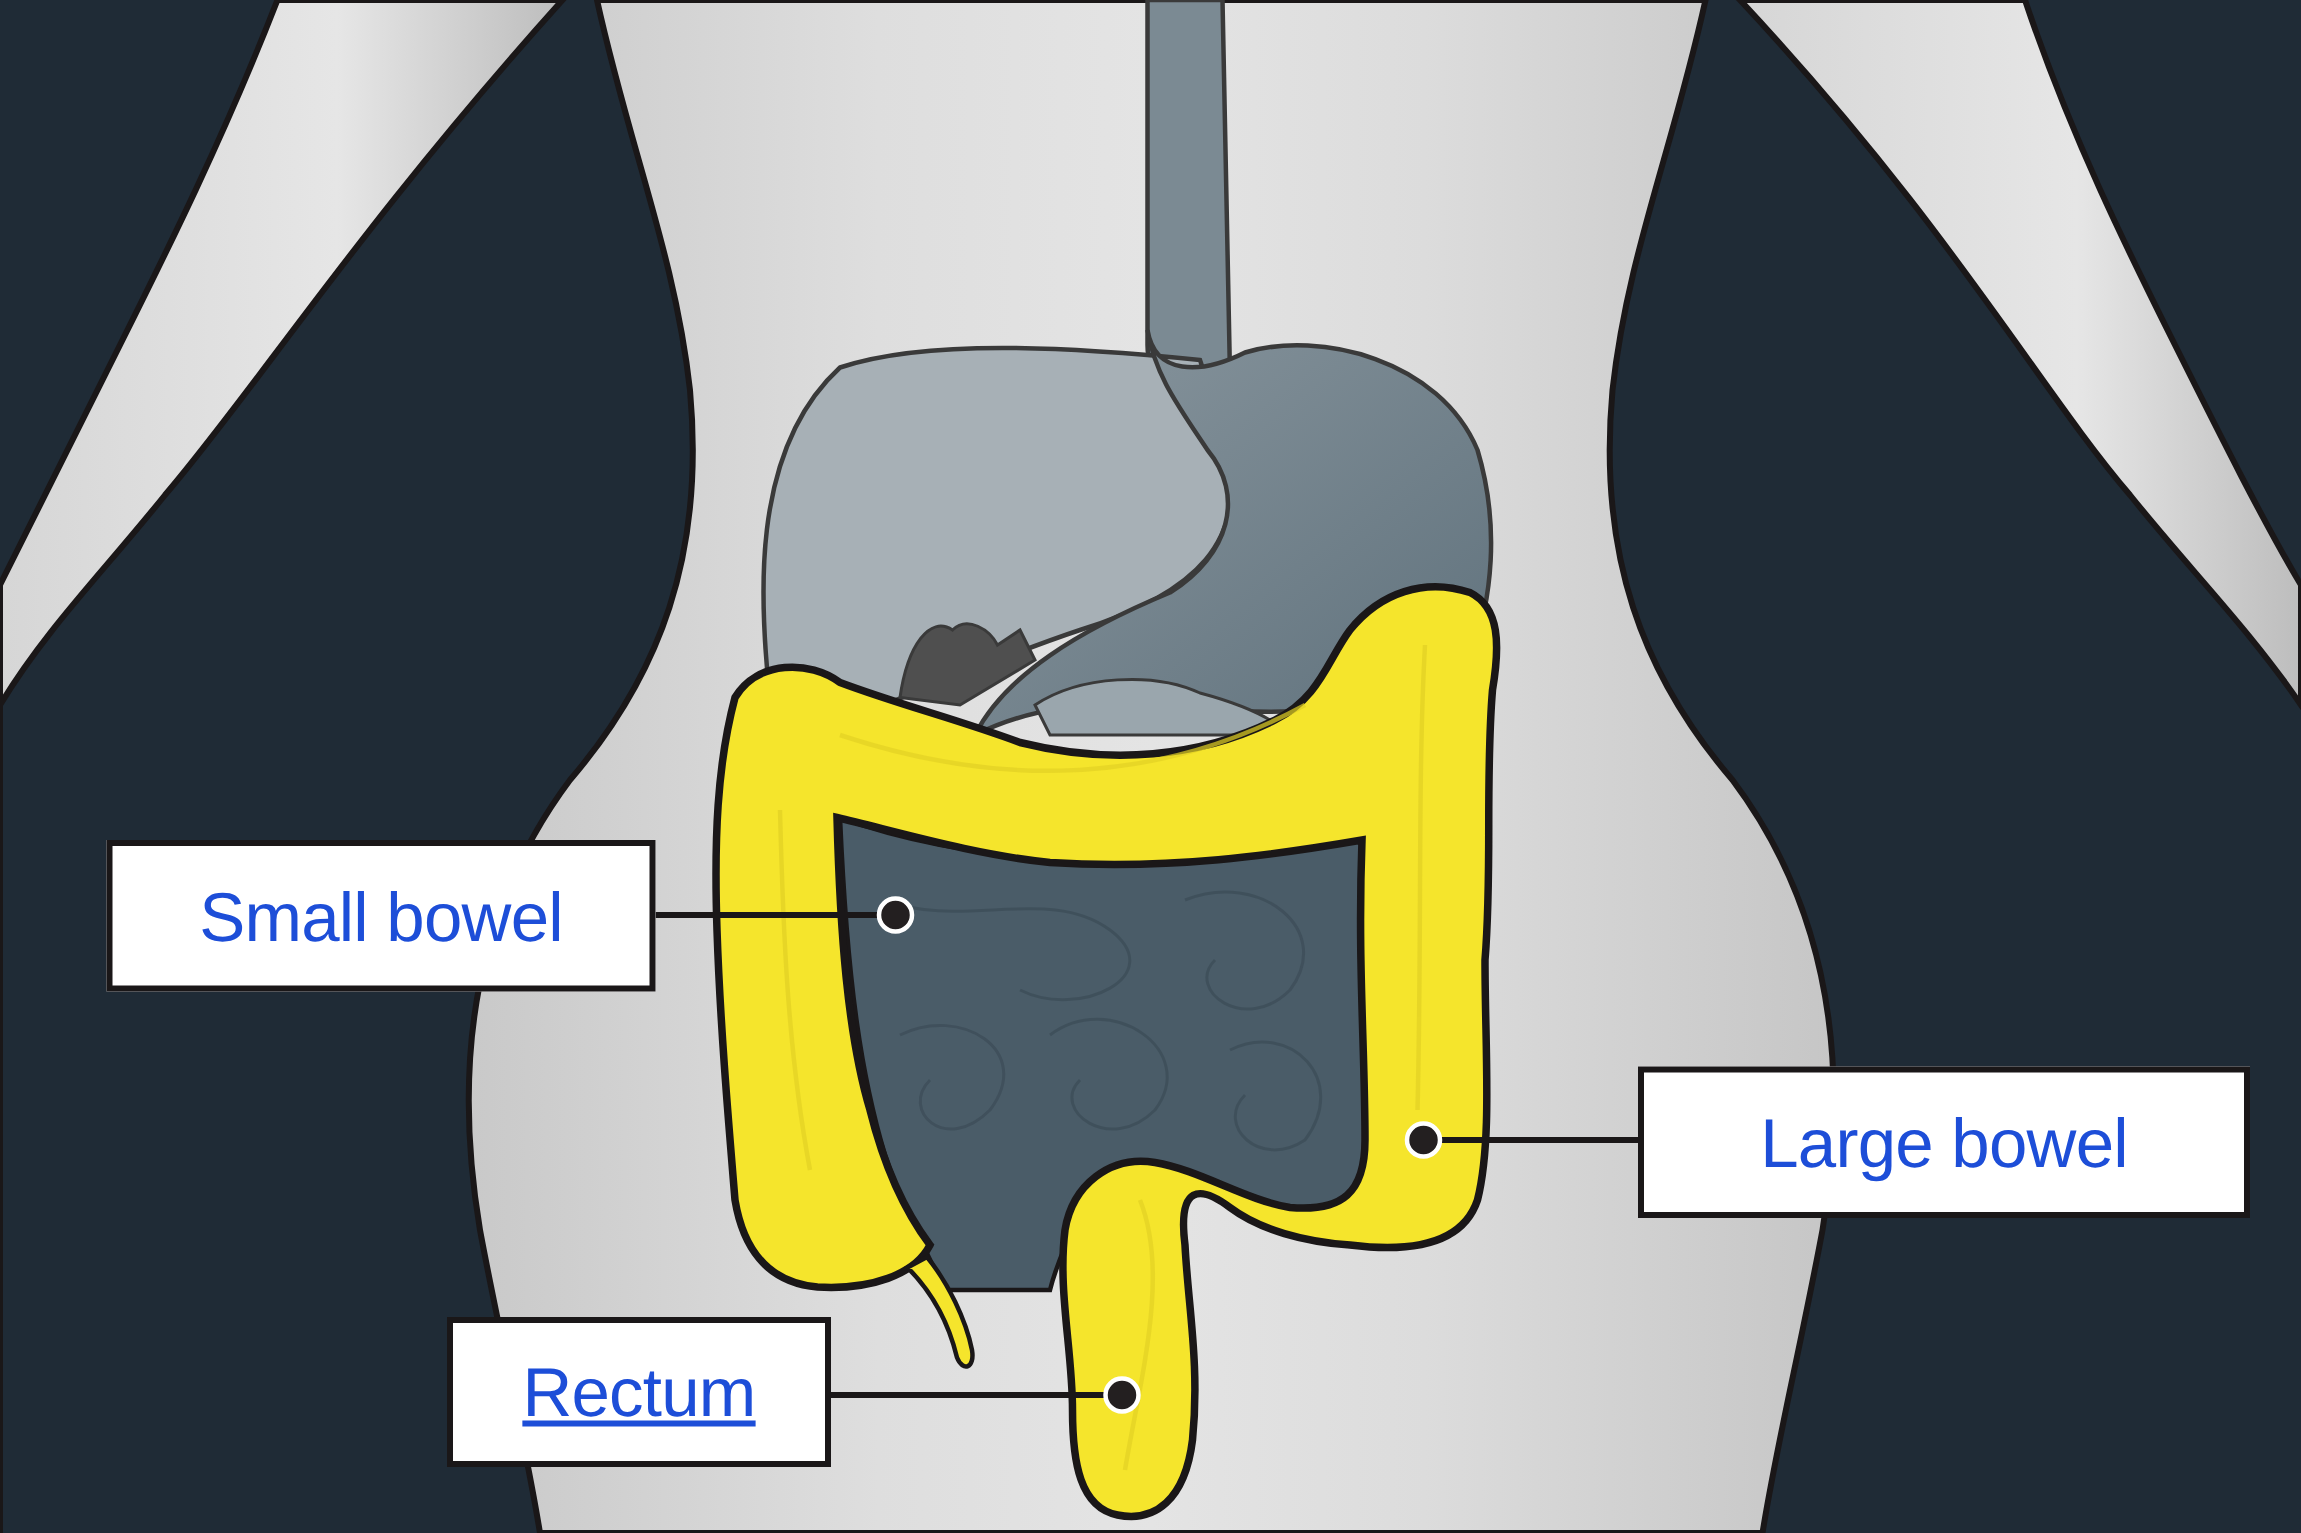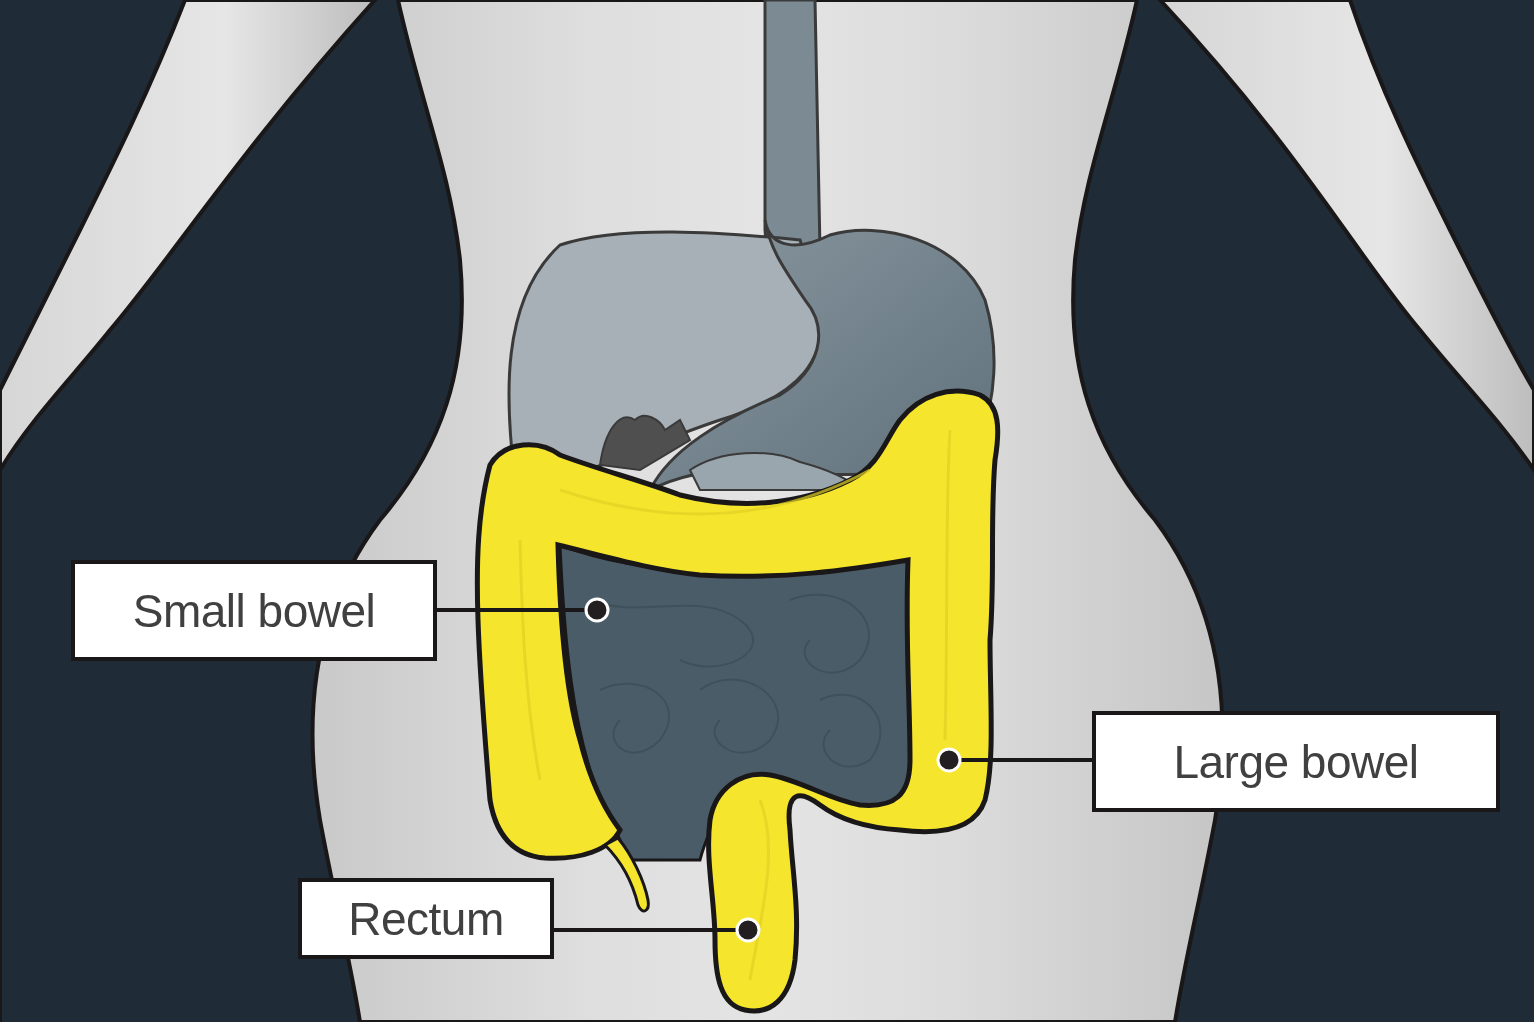--- a/index.html
+++ b/index.html
@@ -9,27 +9,27 @@
       font-family: "Liberation Sans", "DejaVu Sans", sans-serif;
       position: relative;
     }
     #scene { position: absolute; left: 0; top: 0; width: 1534px; height: 1022px; }
     .label-box {
       position: absolute;
       background: #ffffff;
       border: 4px solid #1a1718;
       box-sizing: border-box;
       display: flex; align-items: center; justify-content: center;
-      color: #404040;
+      color: #1d4ed8;
       font-size: 46px;
       letter-spacing: -0.5px;
     }
     #label-small { left: 71px; top: 560px; width: 366px; height: 101px; }
     #label-large { left: 1092px; top: 711px; width: 408px; height: 101px; }
-    #label-rectum { left: 298px; top: 878px; width: 256px; height: 81px; }
+    #label-rectum { left: 298px; top: 878px; width: 256px; height: 100px; text-decoration: underline; }
   </style>
 </head>
 <body>
 
 <svg id="scene" viewBox="0 0 1534 1022" xmlns="http://www.w3.org/2000/svg">
   <defs>
     <linearGradient id="bodyGrad" x1="0" x2="1" y1="0" y2="0">
       <stop offset="0" stop-color="#c9c9c9"></stop>
       <stop offset="0.3" stop-color="#dedede"></stop>
       <stop offset="0.5" stop-color="#e4e4e4"></stop>

